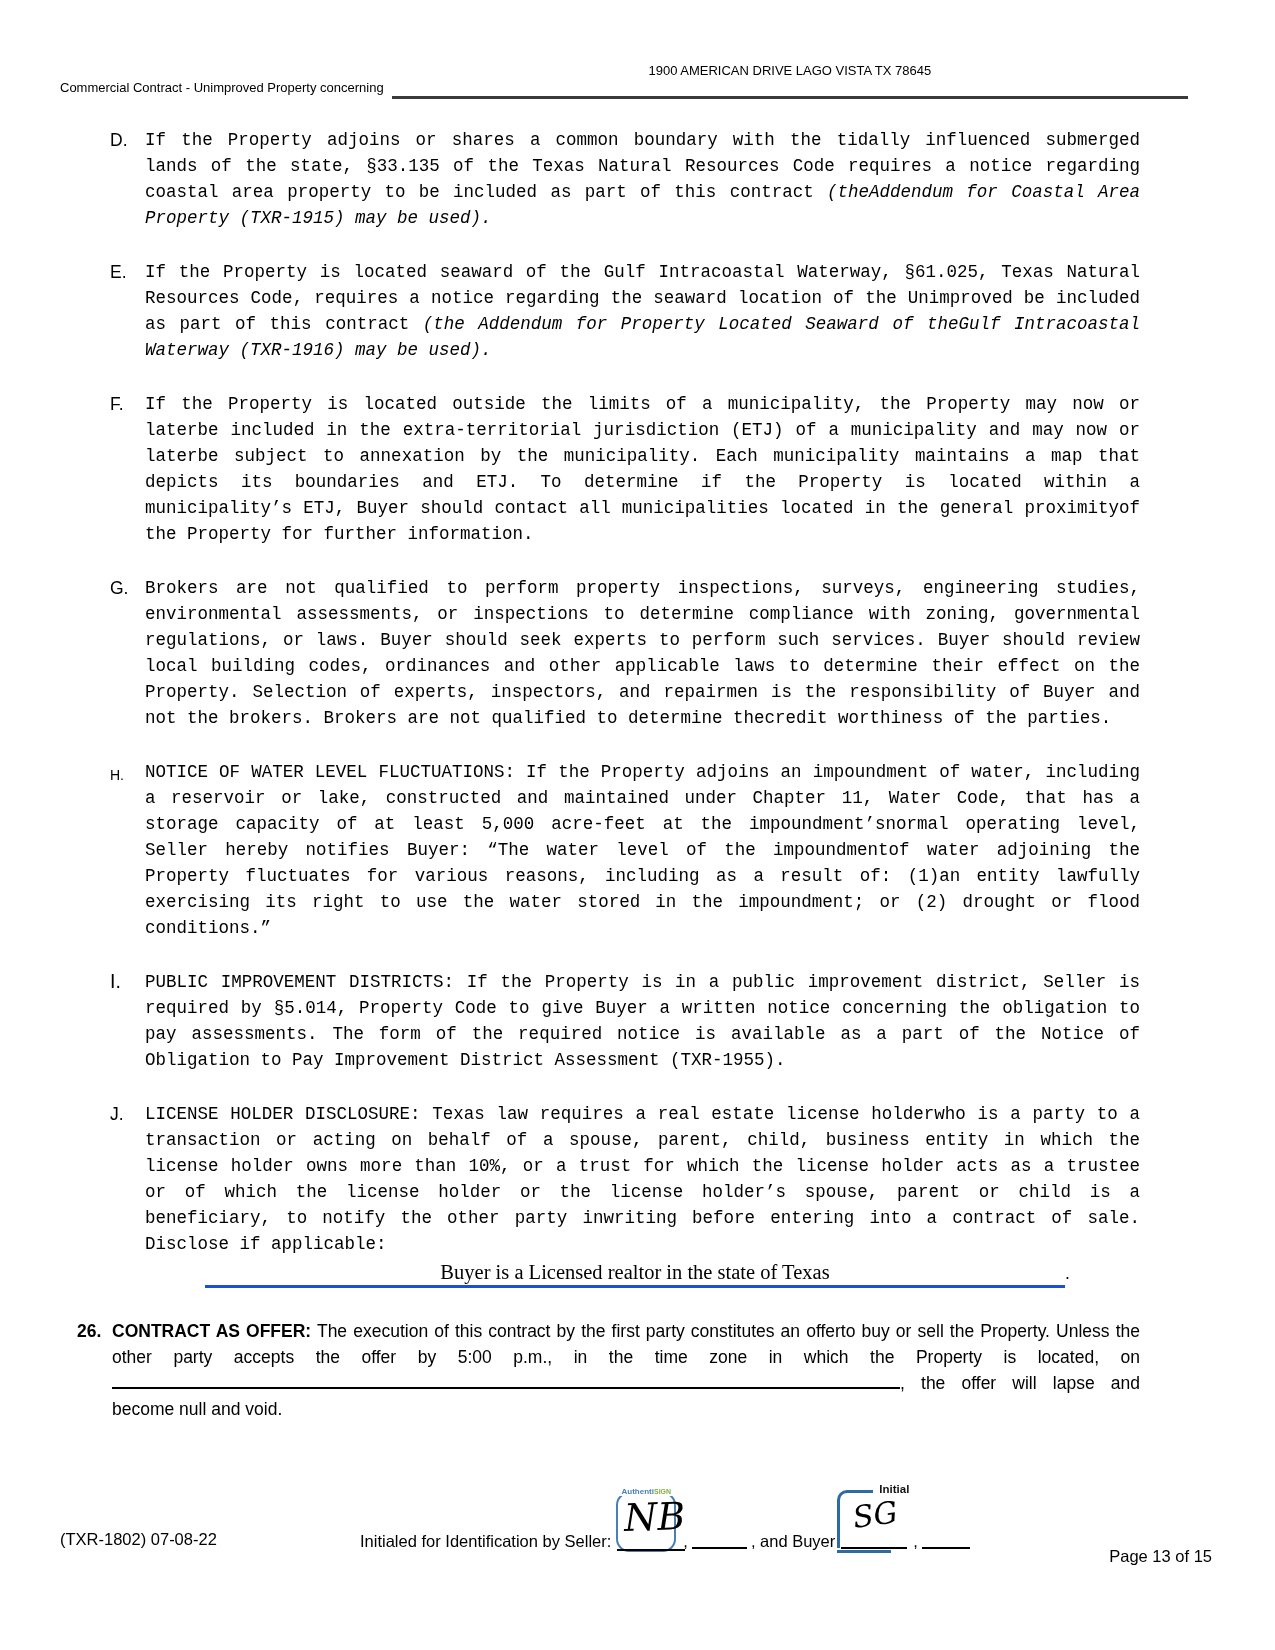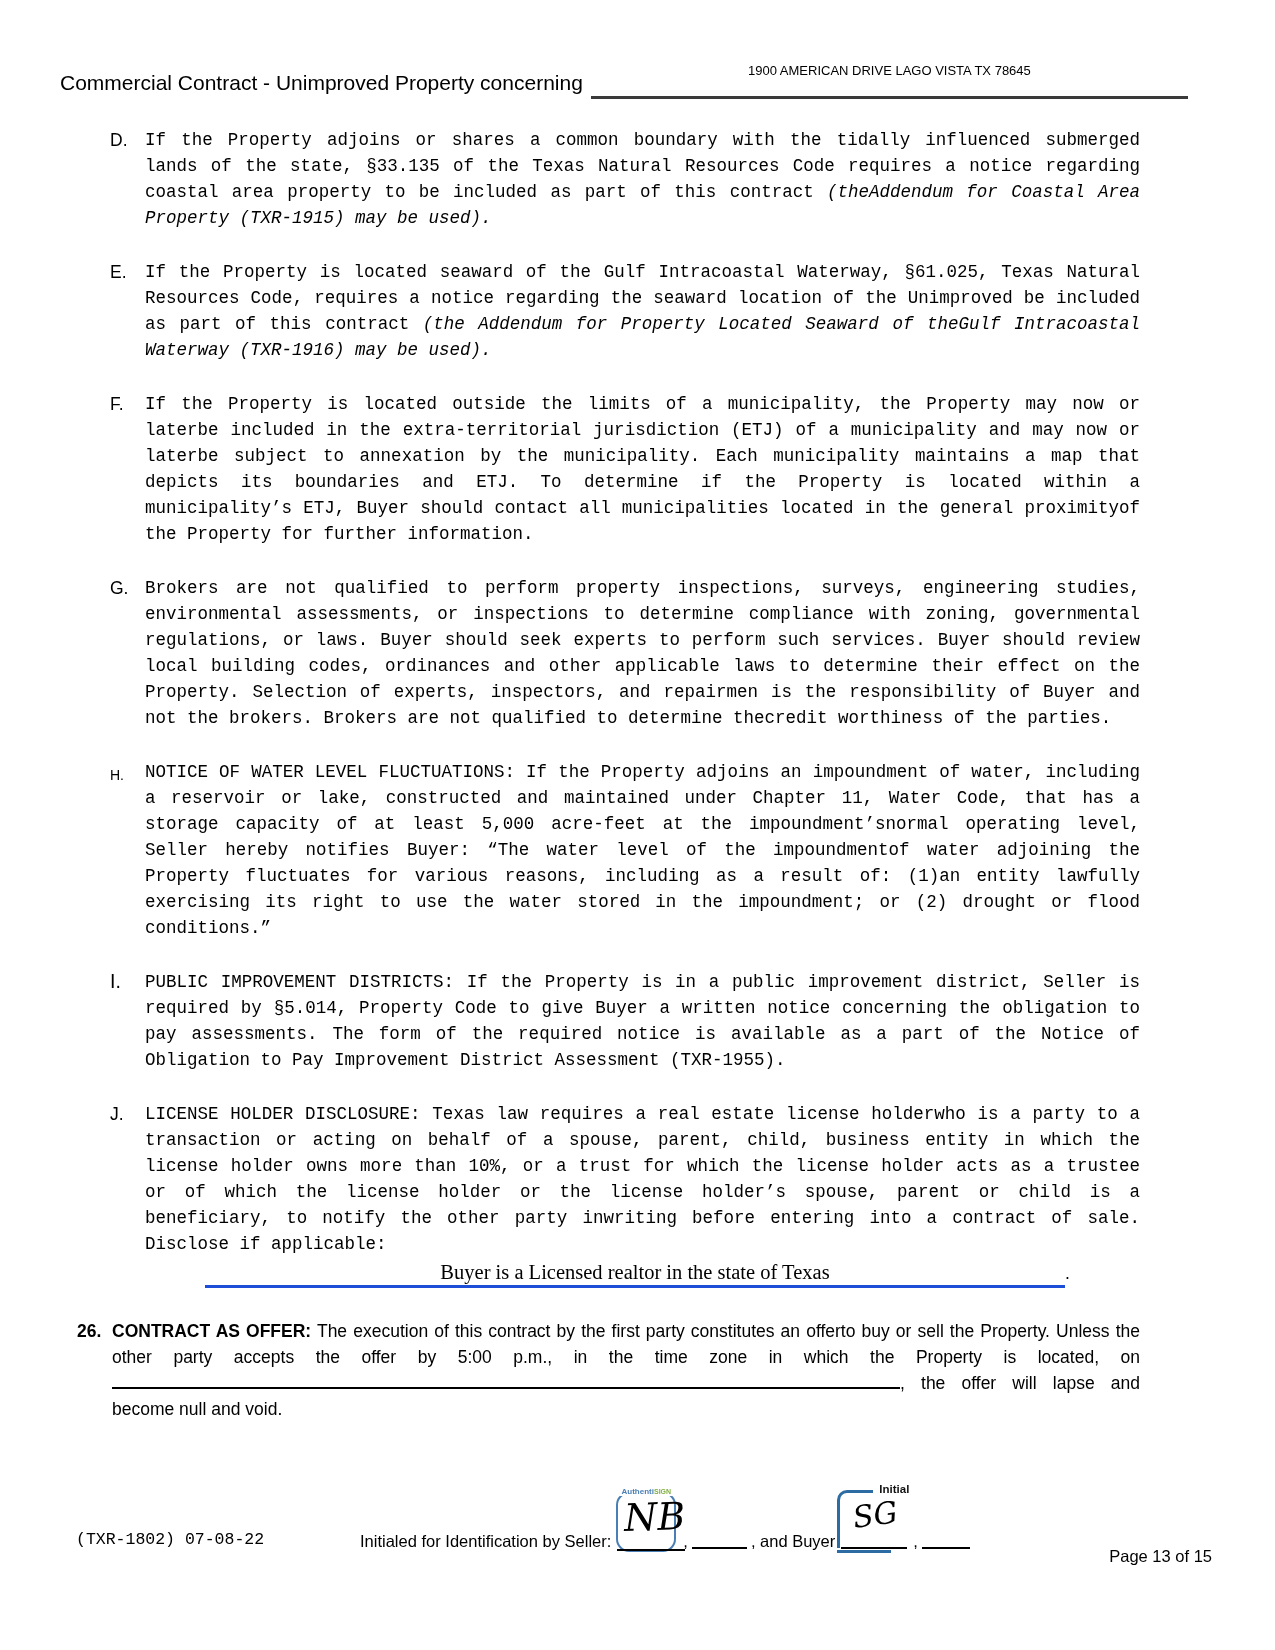--- a/index.html
+++ b/index.html
@@ -4,21 +4,21 @@
 <style>
   * { margin:0; padding:0; box-sizing:border-box; }
   html,body { background:#e8e8e8; }
   .page{
     width:1275px; height:1650px; position:relative; background:#ffffff;
     font-family:"Liberation Sans", sans-serif; color:#000;
     padding:64px 60px 0; margin:0 auto; overflow:hidden;
   }
   
   .header{ display:flex; align-items:flex-end; margin-right:27px; }
-  .header-label{ font-size:21px; white-space:nowrap; padding-bottom:4px; }
+  .header-label{ font-size:13px; white-space:nowrap; padding-bottom:4px; }
   .header-fill{
     flex:1; margin-left:8px; border-bottom:3px solid #3a3a3a; text-align:center;
     font-family:Liberation Sans, sans-serif; font-size:13px; line-height:1.15; padding-bottom:17px;
   }
   
   .intro{ margin:27px 75px 0 85px; text-align:justify; font-size:17.5px; line-height:26px; }
   .sec{ position:relative; margin:28px 75px 0 85px; font-size:17.5px; line-height:26px; }
   .sec-label{ position:absolute; left:-35px; top:0; }
   .sec-text{ text-align:justify;font-family:Liberation Mono, monospace; }
   .it{ font-style:italic; }
@@ -32,21 +32,21 @@
   }
   .fill-period{ font-size:17.5px; }
   
   .sec26{ position:relative; margin:30px 75px 0 17px; padding-left:35px; font-size:17.5px; line-height:26px; }
   .sec26-label{ position:absolute; left:0; top:0; font-weight:bold; }
   .sec26-text{ text-align:justify; }
   .sec26-text b{ font-weight:bold; }
   .offer-blank{ display:inline-block; width:788px; height:13px; border-bottom:2px solid #000; }
   
   .footer{ position:absolute; left:60px; right:60px; top:1476px; height:82px; font-size:16.5px; }
-  .f-left{ position:absolute; left:16px; top:54px;font-family:Liberation Mono, monospace; }
+  .f-left{ position:absolute; left:0; top:54px; }
   .f-right{ position:absolute; right:3px; top:71px; }
   .f-center{ position:absolute; left:300px; top:0; height:82px; display:flex; align-items:flex-end; }
   .f-text{ margin-bottom:7px; white-space:pre; }
   .blank{ display:inline-block; border-bottom:2px solid #000; height:2px; margin:0 4px 9px; }
   .w55{ width:55px; } .w48{ width:48px; }
   
   .stamp{ position:relative; width:68px; height:76px; margin-left:4px; flex:none; }
   .auth-box{ position:absolute; left:1px; top:10px; width:60px; height:60px;
     border:2px solid var(--authentisign_blue,#4a7fb5); border-radius:13px; background:transparent; }
   .auth-label{ position:absolute; top:6px; left:31px; transform:translateX(-50%); background:#fff;

